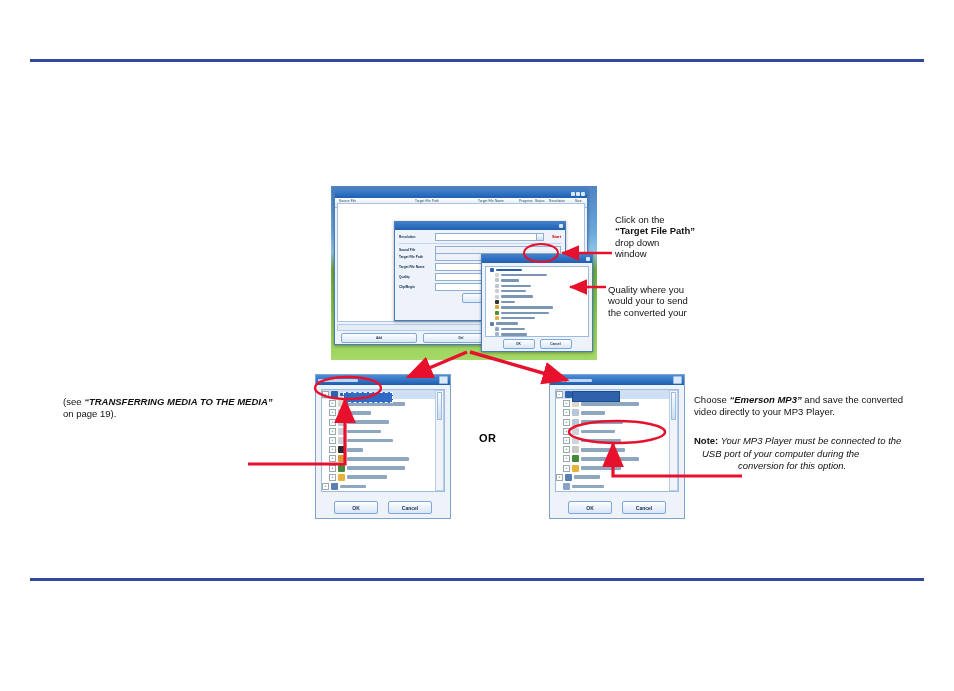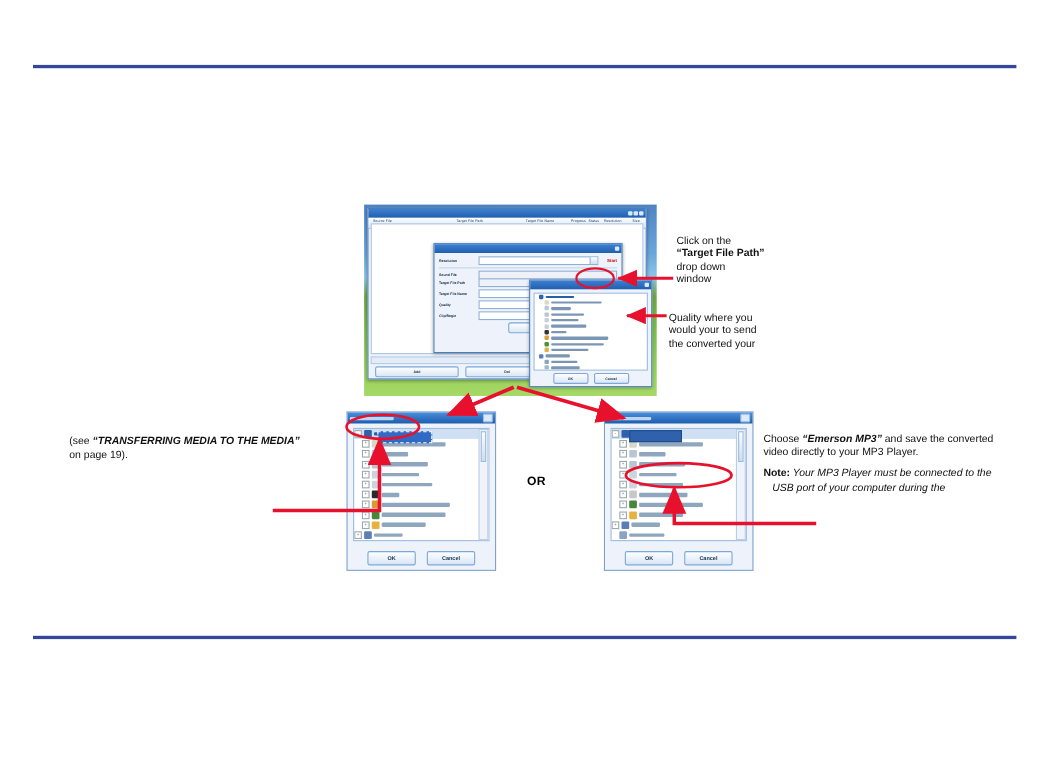--- a/index.html
+++ b/index.html
@@ -110,21 +110,21 @@
     position:absolute;height:9px;background:#316ac5;border:1px dashed #fff;
   }
 
   
   .ann{position:absolute;font-family:"Liberation Sans", sans-serif;color:#111;}
   .ann.t1{left:615px;top:214px;font-size:9.5px;line-height:11.4px;width:190px;}
   .ann.t2{left:608px;top:284px;font-size:9.5px;line-height:11.4px;width:190px;}
   .ann.bl{left:63px;top:396px;font-size:9.5px;line-height:12.2px;width:232px;}
   .ann.br{left:694px;top:394px;font-size:9.5px;line-height:12.2px;width:228px;}
   .ann b{font-weight:bold;font-style:italic;}
-  .ann .note{margin-top:7px;padding-left:8px;text-indent:-8px;font-style:italic;line-height:12.2px;}
+  .ann .note{margin-top:17px;padding-left:8px;text-indent:-8px;font-style:italic;line-height:12.2px;}
   .ann .note b{font-style:normal;}
   .ann .note .ind{display:block;padding-left:36px;text-indent:0;}
 
   .or-label{
     position:absolute;left:479px;top:432px;font-size:11px;font-weight:bold;letter-spacing:.4px;
   }
 
   
   .overlay{position:absolute;inset:0;pointer-events:none;}
 </style>
@@ -486,18 +486,19 @@
     </div>
   </div>
 
   <div class="ann br">
     <div>
       <span>Choose  </span><b>“Emerson MP3”</b><span> and save the converted video directly  to your MP3 Player.</span>
     </div>
     <div class="note">
       <b>Note:</b>
       <span>Your MP3  Player must be  connected to the USB port of your computer during the</span>
+      <span class="ind">conversion for this option.</span>
     </div>
   </div>
 
   <div class="or-label">OR</div>
 
 </div>
 
 </body></html>

